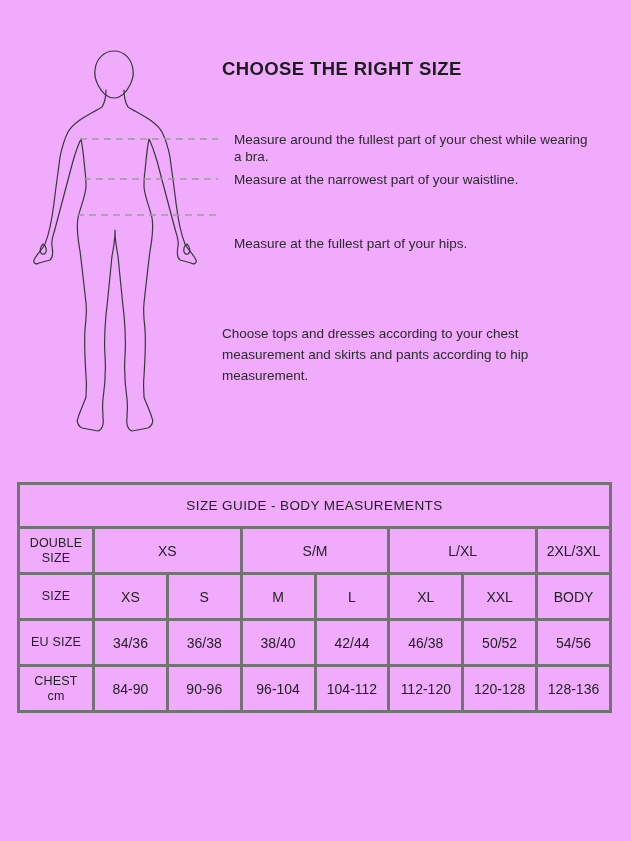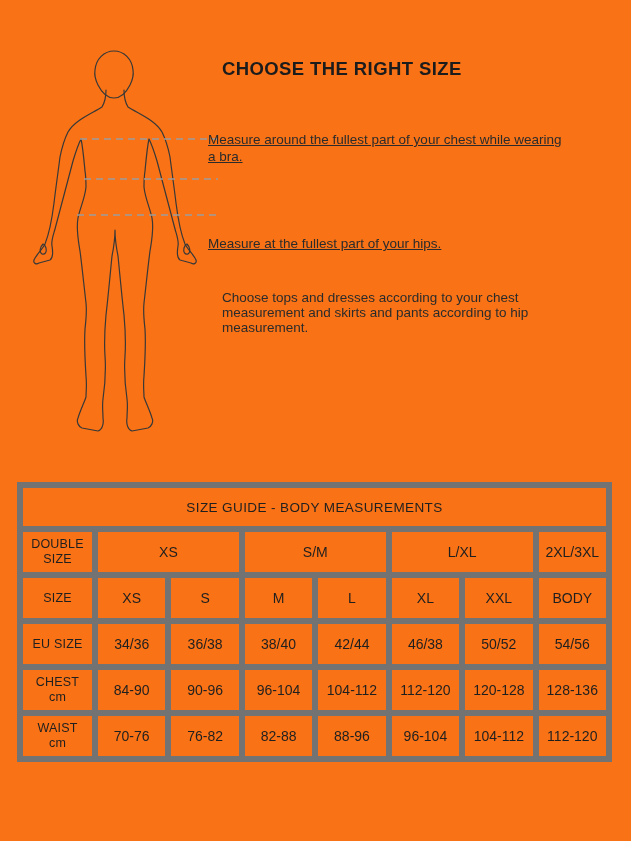--- a/index.html
+++ b/index.html
@@ -3,21 +3,21 @@
 <meta charset="utf-8">
 <style>
   * { margin: 0; padding: 0; box-sizing: border-box; }
   html, body { background: #ffffff; }
   body { font-family: "Liberation Sans", sans-serif; }
 
   .page {
     position: relative;
     width: 631px;
     height: 841px;
-    background: #f97316;
+    background: #f0abfc;
     overflow: hidden;
   }
 
   
   .figure-svg {
     position: absolute;
     left: 20px;
     top: 40px;
     width: 200px;
     height: 412px;
@@ -29,52 +29,51 @@
     top: 58px;
     font-size: 18.5px;
     font-weight: 700;
     letter-spacing: 0.4px;
     color: #1c1c1c;
     white-space: nowrap;
   }
 
   .inst {
     position: absolute;
-    left: 208px;
+    left: 234px;
     width: 356px;
     font-size: 13.5px;
     line-height: 16.5px;
     color: #2b2b2b;
-    text-decoration: underline;
   }
   .inst-chest { top: 132px; }
   .inst-waist { top: 172px; }
   .inst-hips  { top: 208px; margin-top: 28px; }
 
   .fit-note {
     position: absolute;
     left: 222px;
-    top: 290px;
+    top: 323px;
     width: 324px;
     font-size: 13.5px;
-    line-height: 15px;
+    line-height: 21px;
     color: #2b2b2b;
   }
 
   
   .size-table {
     position: absolute;
     left: 17px;
     top: 482px;
     width: 595px;
     border-collapse: collapse;
     table-layout: fixed;
   }
   .size-table td {
-    border: 6px solid #737373;
+    border: 3px solid #737373;
     text-align: center;
     vertical-align: middle;
     font-size: 14px;
     color: #1f1f1f;
     padding: 2px;
   }
   .size-table tr { height: 46px; }
   .size-table tr.title-row { height: 44px; }
   .size-table td.table-title {
     font-size: 13.5px;
@@ -164,20 +163,21 @@
     <g stroke="#9c9c9c" stroke-width="1.5" stroke-dasharray="7 5" stroke-linecap="butt">
       <line x1="60" y1="99" x2="198" y2="99"></line>
       <line x1="64" y1="139" x2="198" y2="139"></line>
       <line x1="57" y1="175" x2="198" y2="175"></line>
     </g>
   </svg>
 
   <h1 class="guide-heading">CHOOSE THE RIGHT SIZE</h1>
 
   <p class="inst inst-chest">Measure around the fullest part of your chest while wearing a bra.</p>
+  <p class="inst inst-waist">Measure at the narrowest part of your waistline.</p>
   <p class="inst inst-hips">Measure at the fullest part of your hips.</p>
 
   <p class="fit-note">Choose tops and dresses according to your chest measurement and skirts and pants according to hip measurement.</p>
 
   <table class="size-table">
     <colgroup>
       <col style="width:75px">
       <col>
         <col>
         <col>
@@ -223,29 +223,16 @@
           <span class="unit">cm</span>
         </td>
         <td>84-90</td>
         <td>90-96</td>
         <td>96-104</td>
         <td>104-112</td>
         <td>112-120</td>
         <td>120-128</td>
         <td>128-136</td>
       </tr>
-      <tr>
-        <td class="row-label">
-          <span class="lbl">WAIST</span>
-          <span class="unit">cm</span>
-        </td>
-        <td>70-76</td>
-        <td>76-82</td>
-        <td>82-88</td>
-        <td>88-96</td>
-        <td>96-104</td>
-        <td>104-112</td>
-        <td>112-120</td>
-      </tr>
     </tbody>
   </table>
 
 </div>
 
 </body></html>

